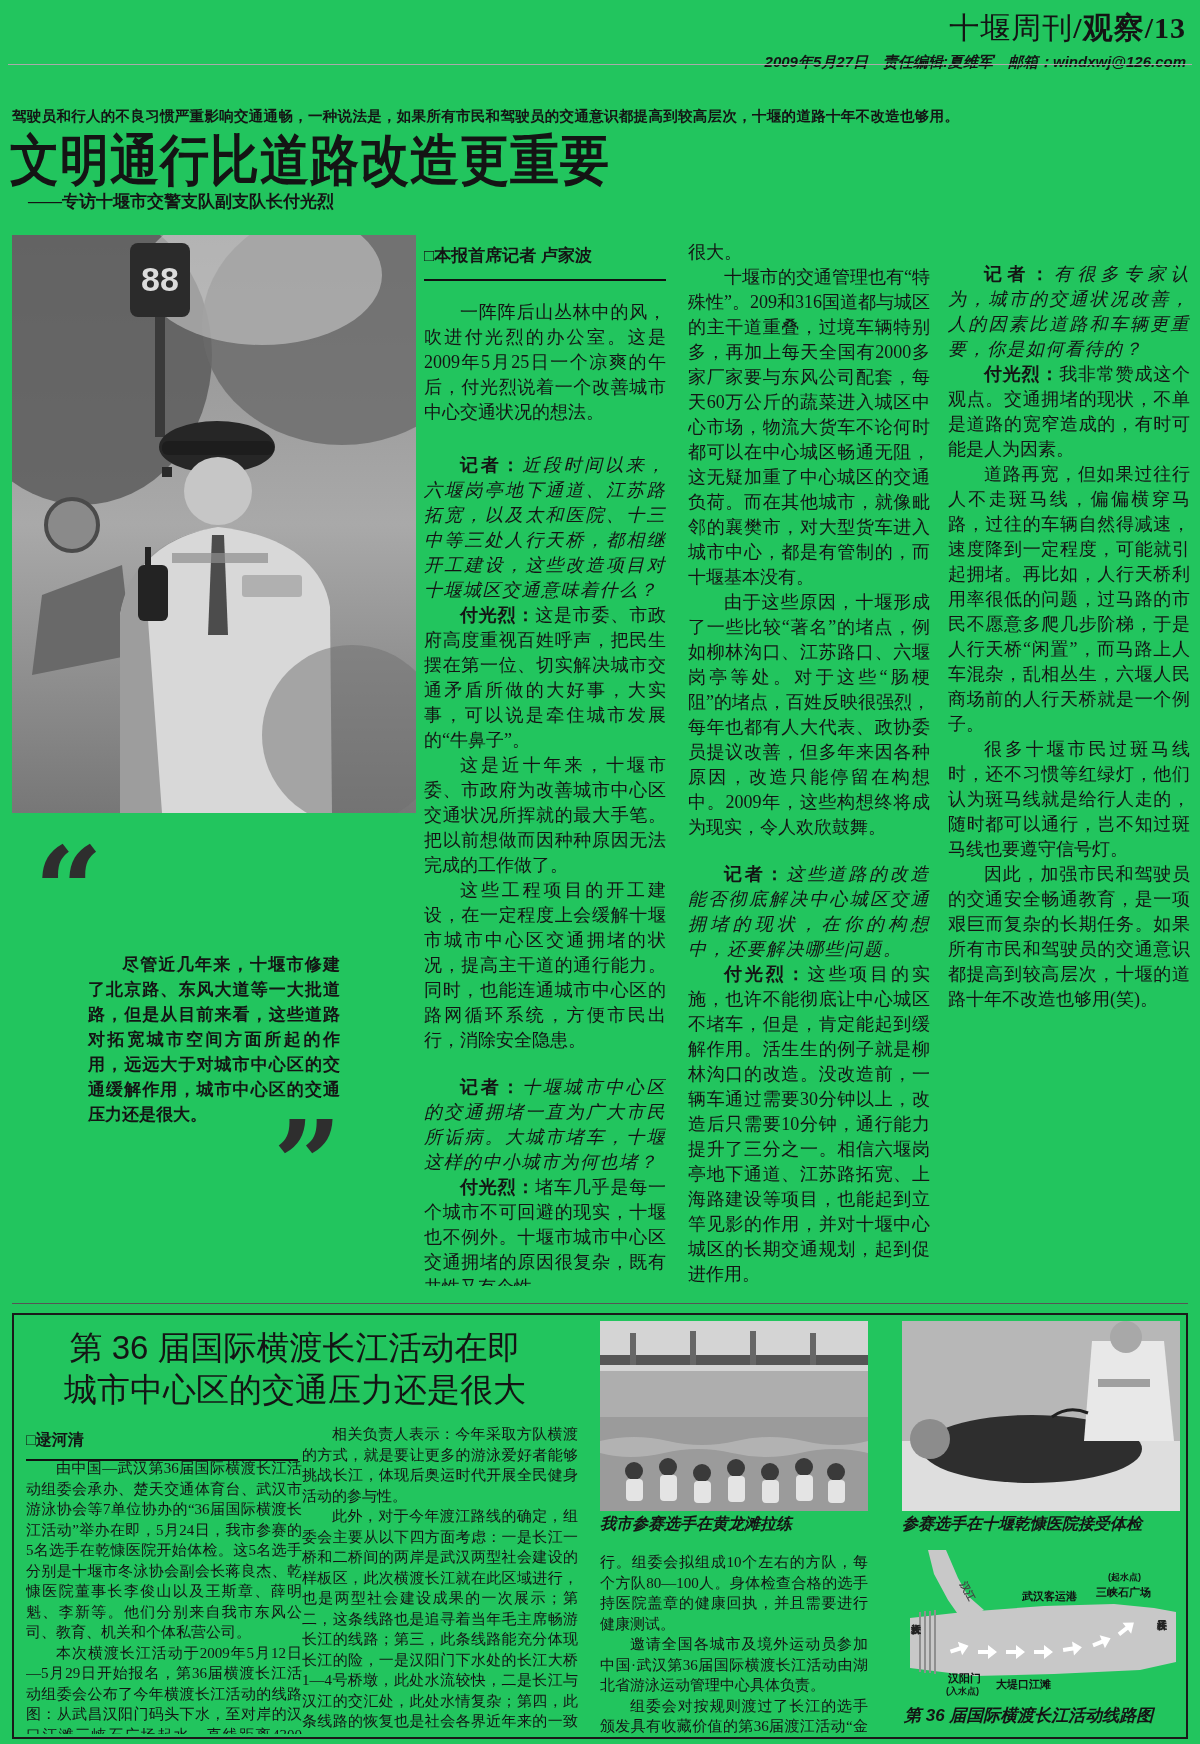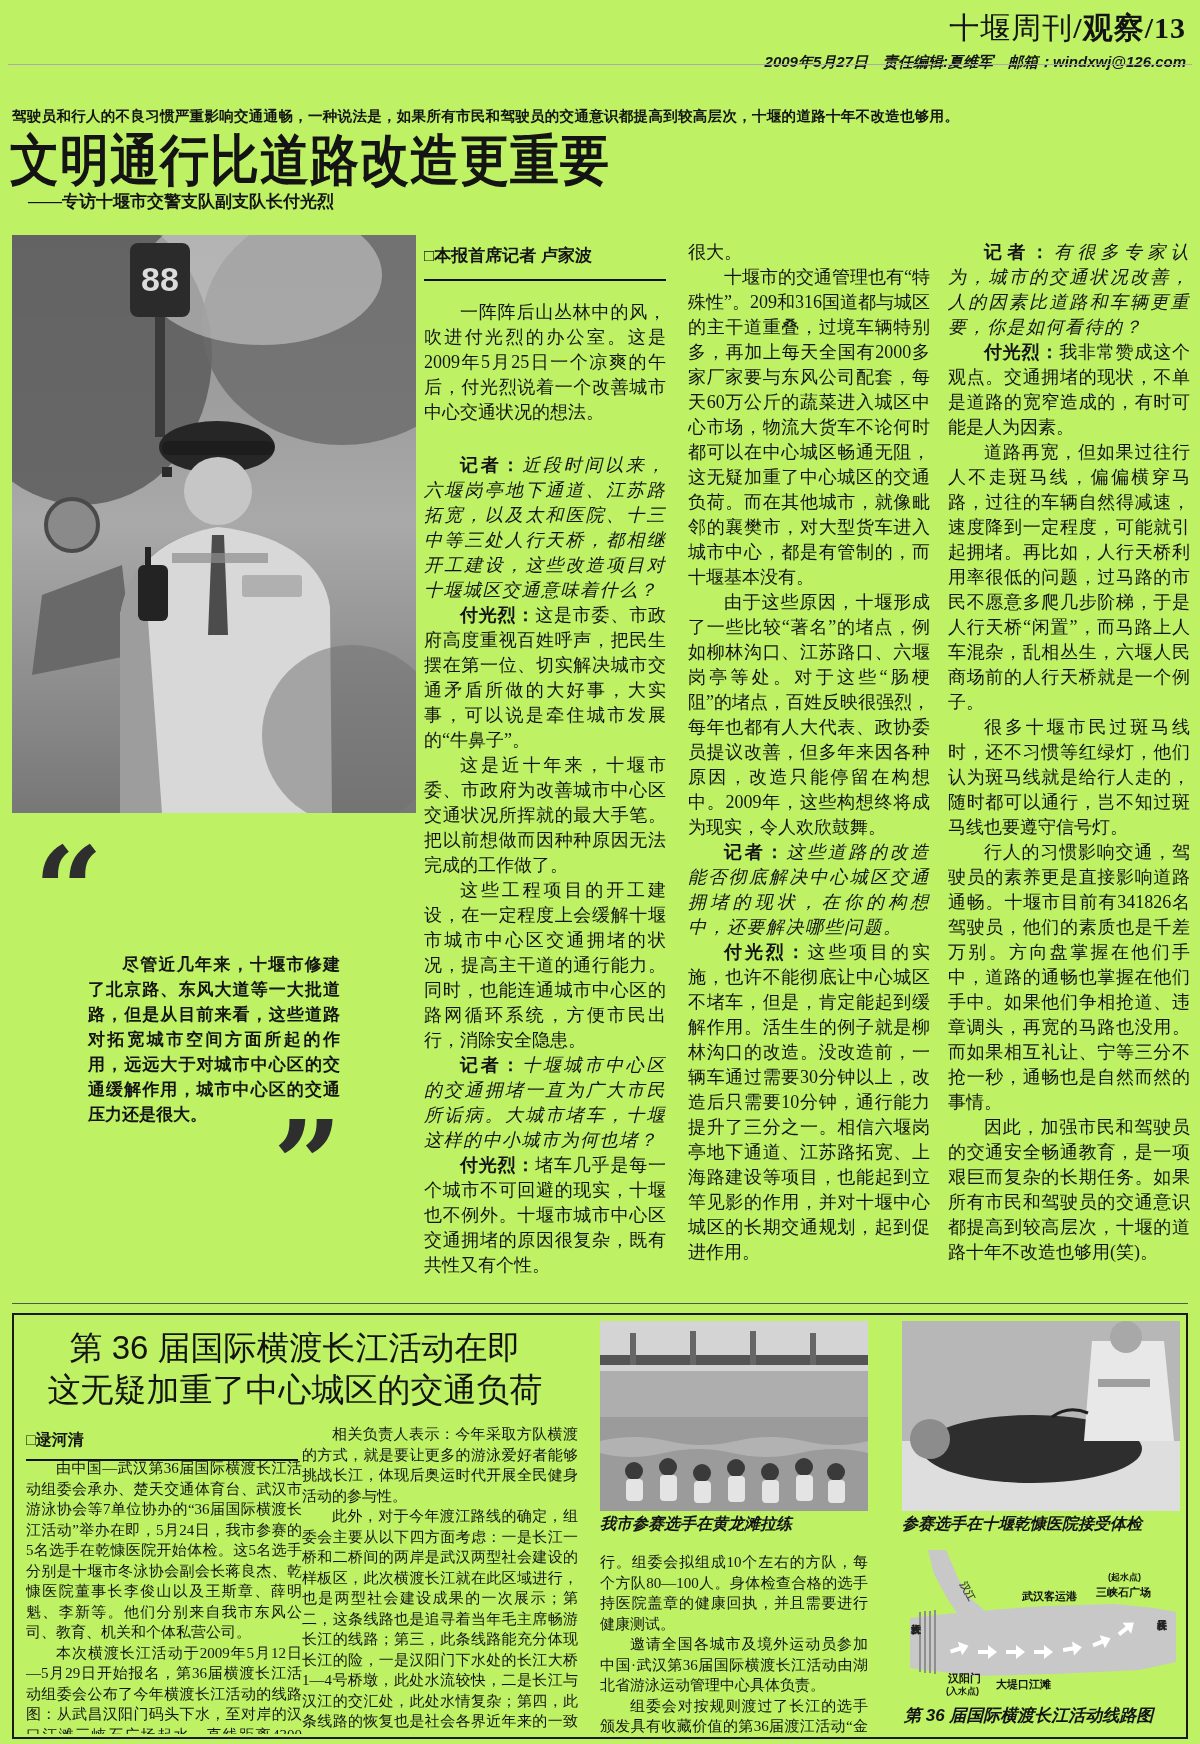--- a/index.html
+++ b/index.html
@@ -1,16 +1,16 @@
 <!DOCTYPE html>
 <html><head>
 <meta charset="utf-8">
 <style>
   html,body{margin:0;padding:0;background:#e8e8e8;}
-  #page{position:relative;width:1200px;height:1744px;background:#bef264;margin:0 auto;
+  #page{position:relative;width:1200px;height:1744px;background:#22c55e;margin:0 auto;
         font-family:"Liberation Serif","DejaVu Serif",serif;color:#141414;overflow:hidden;}
   
   .folio{position:absolute;top:8px;right:14px;text-align:right;}
   .folio-title{font-size:30px;letter-spacing:1px;}
   .folio-title .paper{font-weight:400;}
   .folio-title .section{font-weight:900;}
   .folio-title .pageno{font-weight:700;}
   .folio-date{font-size:15px;font-weight:bold;margin-top:4px;font-style:italic;
               font-family:"Liberation Sans",sans-serif;}
   .folio-rule{position:absolute;top:64px;left:8px;right:8px;border-top:1px solid #aaa;}
@@ -32,21 +32,21 @@
             margin:6px 10px 0 0;font-family:"DejaVu Serif",serif;}
   
   .byline-main{position:absolute;left:424px;top:244px;width:242px;font-family:"Liberation Sans",sans-serif;
                font-size:17px;font-weight:bold;padding-bottom:12px;border-bottom:2px solid #111;}
   .mcol{position:absolute;width:242px;font-size:18px;line-height:25px;overflow:hidden;}
   .mcolA{left:424px;top:300px;height:986px;}
   .mcolB{left:688px;top:240px;height:1046px;}
   .mcolC{left:948px;top:240px;height:1030px;}
   .para{margin:0;text-indent:2em;text-align:justify;}
   .para.cont{text-indent:0;}
-  .para.q{font-style:italic;letter-spacing:1.5px;}
+  .para.q{margin-top:22px;font-style:italic;letter-spacing:1.5px;}
   .para .lead{font-weight:bold;font-style:normal;}
   .mcolA .para:first-child{margin-bottom:28px;}
   
   .section-rule{position:absolute;left:12px;top:1303px;width:1176px;border-top:1px solid #555;}
   .bottom-box{position:absolute;left:12px;top:1313px;width:1172px;height:422px;border:2px solid #1a1a1a;}
   .b-headline{position:absolute;left:30px;top:1327px;width:530px;text-align:center;
               font-family:"Liberation Sans",sans-serif;font-weight:normal;font-size:33px;line-height:42px;}
   .b-byline{position:absolute;left:26px;top:1430px;width:272px;font-family:"Liberation Sans",sans-serif;
             font-size:16px;font-weight:bold;padding-bottom:8px;border-bottom:2px solid #111;}
   .bcol{position:absolute;width:276px;font-size:15px;line-height:20.5px;overflow:hidden;}
@@ -158,32 +158,31 @@
   <div class="mcol mcolC">
 
       <p class="para q"><b class="lead">记者：</b><span>有很多专家认为，城市的交通状况改善，人的因素比道路和车辆更重要，你是如何看待的？</span></p>
 
       <p class="para a"><b class="lead">付光烈：</b><span>我非常赞成这个观点。交通拥堵的现状，不单是道路的宽窄造成的，有时可能是人为因素。</span></p>
 
       <p class="para"><span>道路再宽，但如果过往行人不走斑马线，偏偏横穿马路，过往的车辆自然得减速，速度降到一定程度，可能就引起拥堵。再比如，人行天桥利用率很低的问题，过马路的市民不愿意多爬几步阶梯，于是人行天桥“闲置”，而马路上人车混杂，乱相丛生，六堰人民商场前的人行天桥就是一个例子。</span></p>
 
       <p class="para"><span>很多十堰市民过斑马线时，还不习惯等红绿灯，他们认为斑马线就是给行人走的，随时都可以通行，岂不知过斑马线也要遵守信号灯。</span></p>
 
-      <p class="para"><span>行人的习惯影响交通，驾驶员的素养更是直接影响道路通畅。十堰市目前有341826名驾驶员，他们的素质也是千差万别。方向盘掌握在他们手中，道路的通畅也掌握在他们手中。如果他们争相抢道、违章调头，再宽的马路也没用。而如果相互礼让、宁等三分不抢一秒，通畅也是自然而然的事情。</span></p>
 
       <p class="para"><span>因此，加强市民和驾驶员的交通安全畅通教育，是一项艰巨而复杂的长期任务。如果所有市民和驾驶员的交通意识都提高到较高层次，十堰的道路十年不改造也够用(笑)。</span></p>
 
     </div>
 
   <div class="section-rule"></div>
   <div class="bottom-box"></div>
 
   <div class="b-headline">
     <div>第 36 届国际横渡长江活动在即</div>
-    <div>这无疑加重了中心城区的交通负荷</div>
+    <div>城市中心区的交通压力还是很大</div>
   </div>
   <div class="b-byline">□逯河清</div>
 
   <div class="bcol bcol1">
 
       <p class="para"><span>由中国—武汉第36届国际横渡长江活动组委会承办、楚天交通体育台、武汉市游泳协会等7单位协办的“36届国际横渡长江活动”举办在即，5月24日，我市参赛的5名选手在乾慷医院开始体检。这5名选手分别是十堰市冬泳协会副会长蒋良杰、乾慷医院董事长李俊山以及王斯章、薛明魁、李新等。他们分别来自我市东风公司、教育、机关和个体私营公司。</span></p>
 
       <p class="para"><span>本次横渡长江活动于2009年5月12日—5月29日开始报名，第36届横渡长江活动组委会公布了今年横渡长江活动的线路图：从武昌汉阳门码头下水，至对岸的汉口江滩三峡石广场起水，直线距离4300米。</span></p>
     </div>
   <div class="bcol bcol2">

